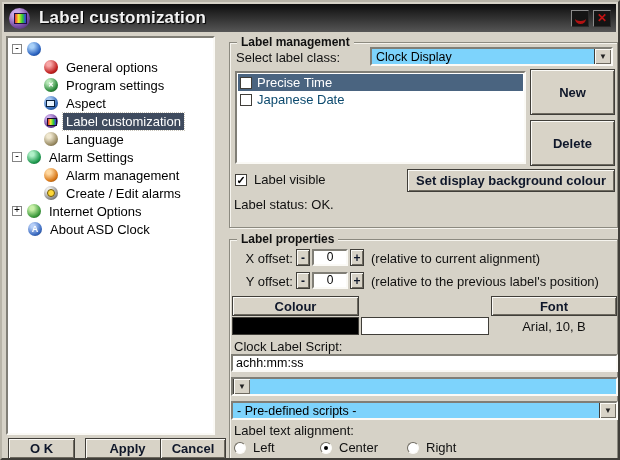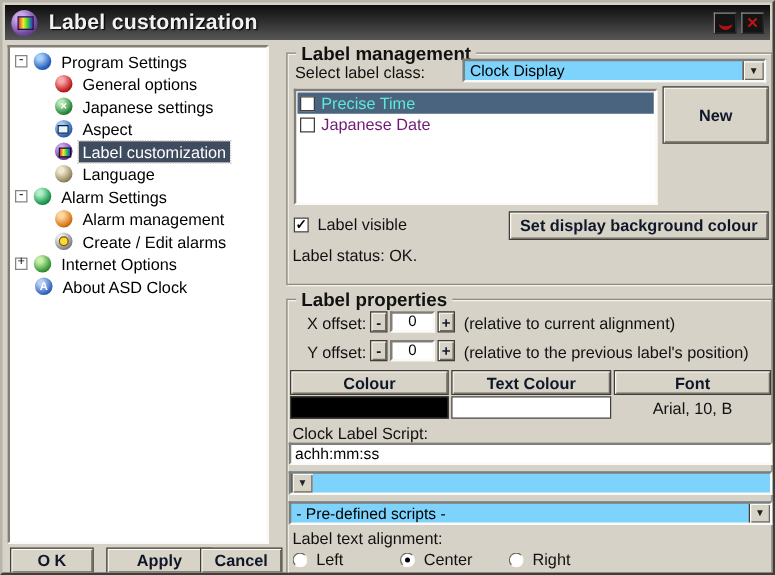--- a/index.html
+++ b/index.html
@@ -85,38 +85,38 @@
   .tlabel.sel { background:var(--selection-tree,#3f4b5e); color:#fff; outline:1px dotted #c8c4b8; }
   
   .footer-btn { top:436px; height:21px; }
   
   .groupbox {
     position:absolute; border:1px solid #8c8a80;
     box-shadow:inset 1px 1px 0 #f6f4ee, 1px 1px 0 #f6f4ee;
   }
   .legend {
     position:absolute; top:-8px; left:7px; background:var(--dialog-bg,#d6d2c7);
-    padding:0 4px; font-size:15px; font-weight:bold; color:#111; white-space:nowrap;
+    padding:0 4px; font-size:12px; font-weight:bold; color:#111; white-space:nowrap;
   }
   .gb1 { left:227px; top:40px; width:389px; height:186px; }
   .gb2 { left:227px; top:237px; width:389px; height:221px; }
   .lbl { position:absolute; font-size:13px; color:#111; white-space:nowrap; }
   
   .combo { position:absolute; height:19px; background:#7dd3fc;
     border:2px solid; border-color:#807e76 #fbfaf6 #fbfaf6 #807e76;
     display:flex; align-items:center; }
   .combo .ctext { flex:1; font-size:12.5px; padding-left:4px; color:#000; white-space:nowrap; overflow:hidden; }
   .combo .carrow { width:17px; height:100%; background:var(--button-face,#d8d3c7);
     border-left:1px solid #403e39; box-shadow:inset 1px 1px 0 #fbfaf6, inset -1px -1px 0 #6e6a60;
     display:flex; align-items:center; justify-content:center; font-size:8px; color:#222; }
   
   .listbox { position:absolute; left:5px; top:28px; width:291px; height:93px; padding:1px;
     background:#fff; border:2px solid; border-color:#807e76 #fbfaf6 #fbfaf6 #807e76; overflow:hidden; }
-  .lrow { height:17px; display:flex; align-items:center; font-size:13px; color:#701a75; }
-  .lrow.sel { background:var(--selection-list,#4a6480); color:#5eead4; }
+  .lrow { height:17px; display:flex; align-items:center; font-size:13px; color:#0c4a6e; }
+  .lrow.sel { background:var(--selection-list,#4a6480); color:#ffffff; }
   .cb { width:12px; height:12px; background:#fff; border:1px solid #403e39; margin:0 5px 0 2px;
     flex:0 0 auto; font-size:11px; font-weight:bold; line-height:10px; text-align:center; color:#000; }
   
   .spinbtn { position:absolute; width:14px; height:17px; font-size:12px; font-weight:bold; }
   .spinval { position:absolute; width:36px; height:17px; background:#fff;
     border:2px solid; border-color:#807e76 #fbfaf6 #fbfaf6 #807e76;
     font-size:12px; text-align:center; line-height:13px; color:#000; }
   
   .swatch { position:absolute; height:18px; border:1px solid #403e39; }
   .textinput { position:absolute; height:18px; background:#fff;
@@ -141,29 +141,28 @@
     <span class="wbtn">
         <span class="minshape"></span>
       </span>
     <span class="wbtn close">✕</span>
   </div>
 
   <div class="tree">
     <div class="trow root">
       <span class="expander">-</span>
       <span class="ico i-blueglobe"></span>
-      <span class="tlabel">Program Settings</span>
     </div>
     <div class="trow child">
       <span class="ico i-red"></span>
       <span class="tlabel">General options</span>
     </div>
     <div class="trow child">
       <span class="ico i-greentool"></span>
-      <span class="tlabel">Japanese settings</span>
+      <span class="tlabel">Program settings</span>
     </div>
     <div class="trow child">
       <span class="ico i-monitor"></span>
       <span class="tlabel">Aspect</span>
     </div>
     <div class="trow child">
       <span class="ico i-rainbow"></span>
       <span class="tlabel sel">Label customization</span>
     </div>
     <div class="trow child">
@@ -213,20 +212,21 @@
         <span class="cb"></span>
         <span>Precise Time</span>
       </div>
       <div class="lrow">
         <span class="cb"></span>
         <span>Japanese Date</span>
       </div>
     </div>
 
     <div class="btn raised" style="left:300px; top:26px; width:85px; height:46px;">New</div>
+    <div class="btn raised" style="left:300px; top:77px; width:85px; height:46px;">Delete</div>
 
     <div style="position:absolute; left:5px; top:129px; display:flex; align-items:center; gap:7px;">
       <span class="cb" style="margin:0;">✓</span>
       <span class="lbl" style="position:static;">Label visible</span>
     </div>
     <div class="btn raised" style="left:177px; top:126px; width:208px; height:23px;">Set display background colour</div>
 
     <span class="lbl" style="left:4px; top:154px;">Label status: OK.</span>
   </div>
 
@@ -239,21 +239,20 @@
     <div class="btn raised spinbtn" style="left:120px; top:9px;">+</div>
     <span class="lbl" style="left:141px; top:11px;">(relative to current alignment)</span>
 
     <span class="lbl" style="left:5px; top:34px; width:58px; text-align:right;">Y offset:</span>
     <div class="btn raised spinbtn" style="left:66px; top:32px;">-</div>
     <div class="spinval" style="left:82px; top:32px;">0</div>
     <div class="btn raised spinbtn" style="left:120px; top:32px;">+</div>
     <span class="lbl" style="left:141px; top:34px;">(relative to the previous label's position)</span>
 
     <div class="btn raised" style="left:2px; top:56px; width:127px; height:20px;">Colour</div>
-    <div class="btn raised" style="left:131px; top:56px; width:128px; height:20px;">Text Colour</div>
     <div class="btn raised" style="left:261px; top:56px; width:126px; height:20px;">Font</div>
 
     <div class="swatch" style="left:2px; top:77px; width:127px; background:#000;"></div>
     <div class="swatch" style="left:131px; top:77px; width:128px; background:#fff;"></div>
     <span class="lbl" style="left:261px; top:79px; width:126px; text-align:center;">Arial, 10, B</span>
 
     <span class="lbl" style="left:4px; top:99px;">Clock Label Script:</span>
     <input class="textinput" style="left: 1px; top: 114px;" value="achh:mm:ss">
 
     <div class="combo" style="left:1px; top:137px; width:387px;">

